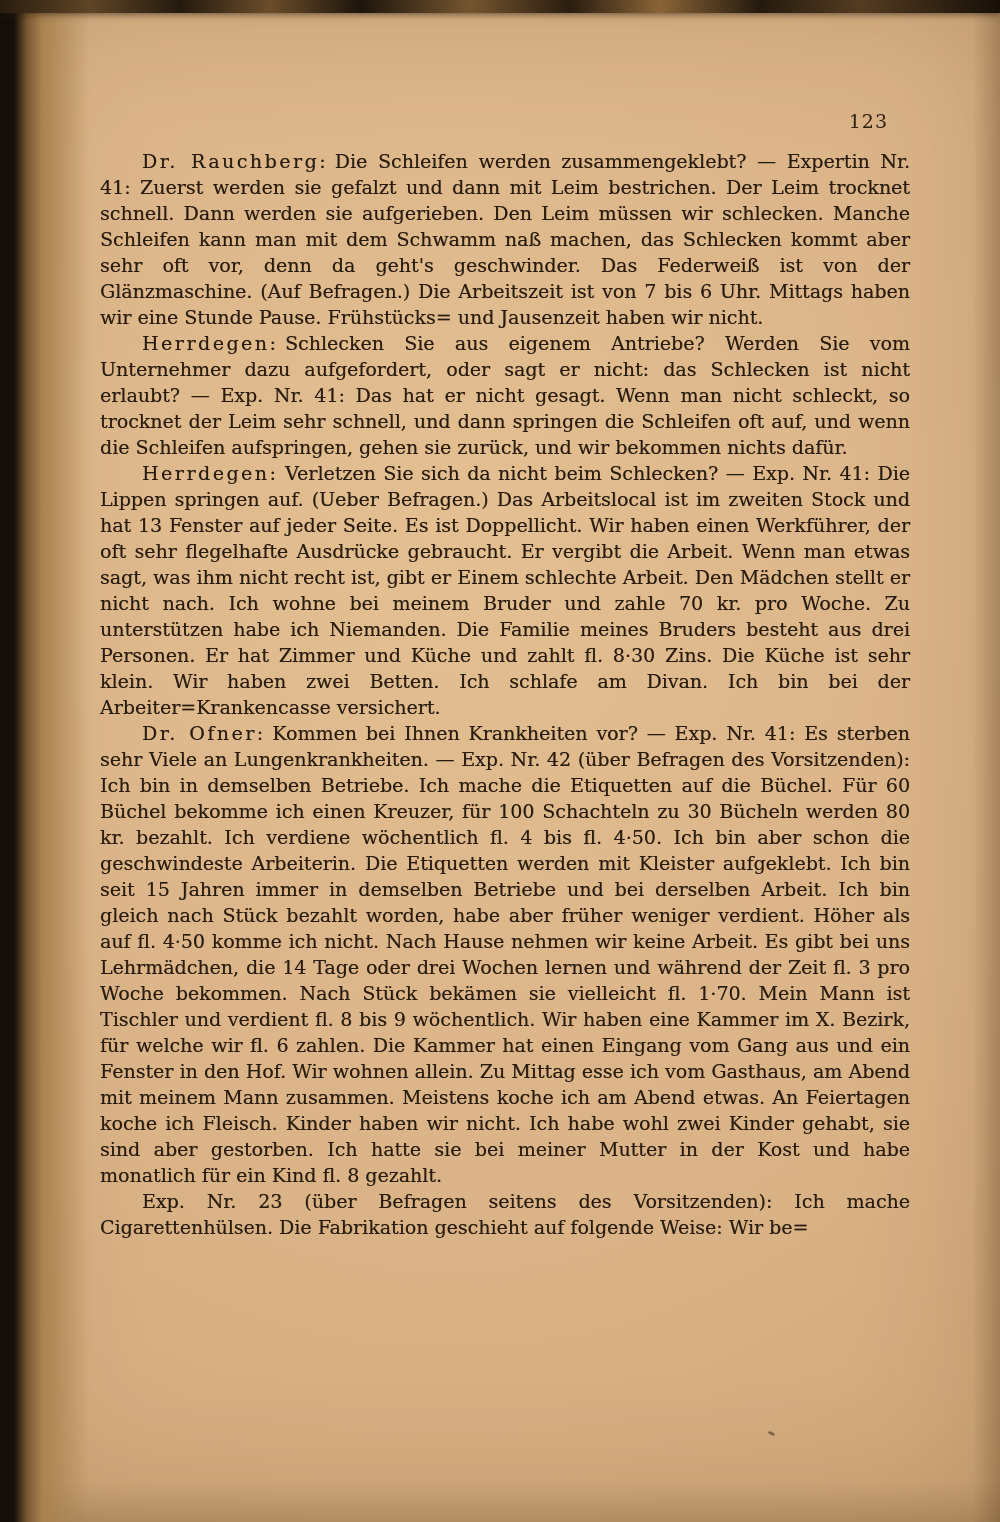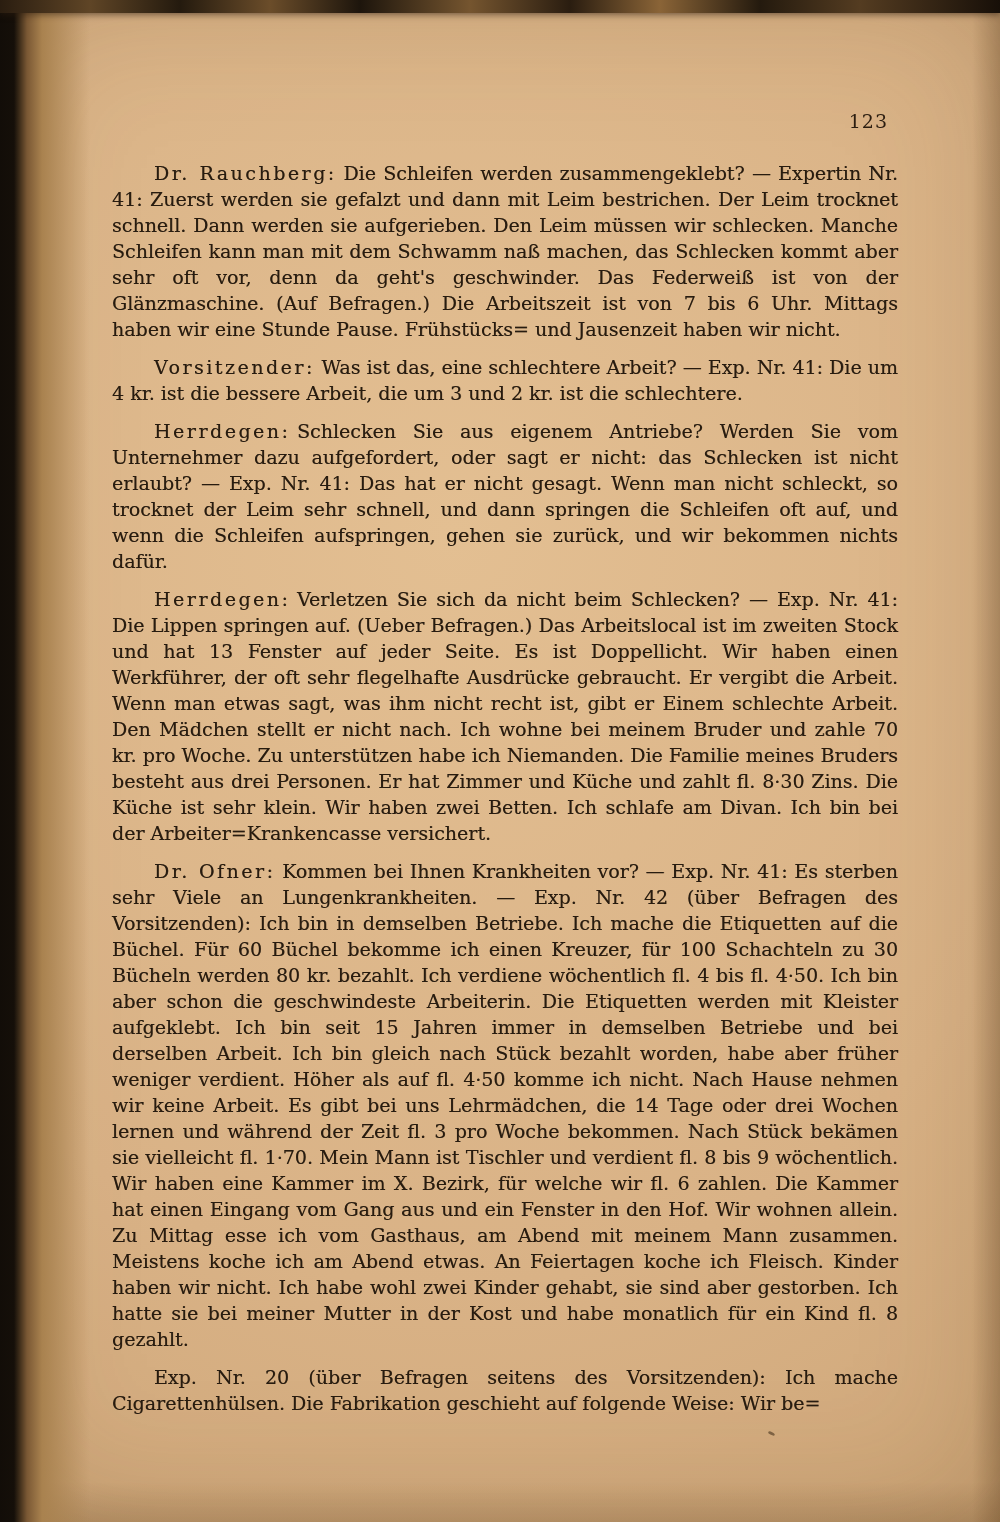--- a/index.html
+++ b/index.html
@@ -71,21 +71,21 @@
     left: 100px;
     width: 810px;
     font-size: 19px;
     line-height: 26px;
     text-align: justify;
     hyphens: auto;
     color: #271b0f;
     text-shadow: 0.3px 0 0 rgba(39, 27, 15, 0.55);
   }
   .para {
-    margin: 12px;
+    margin: 0;
     text-indent: 42px;
   }
   .speaker {
     letter-spacing: 2.5px;
     margin-right: 0.35em;
     white-space: nowrap;
   }
   .speaker:empty {
     display: none;
     margin: 0;
@@ -111,24 +111,23 @@
   <div class="binding"></div>
   <div class="vignette"></div>
   <div class="speck"></div>
   <div class="page">
     <div class="page-number">123</div>
     <div class="text-block">
   <p class="para"><span class="speaker">Dr. Rauchberg:</span><span class="ptext">Die Schleifen werden zusammengeklebt? — Expertin Nr. 41: Zuerst werden sie gefalzt und dann mit Leim bestrichen. Der Leim trocknet schnell. Dann werden sie aufgerieben. Den Leim müssen wir schlecken. Manche Schleifen kann man mit dem Schwamm naß machen, das Schlecken kommt aber sehr oft vor, denn da geht's geschwinder. Das Federweiß ist von der Glänzmaschine. (Auf Befragen.) Die Arbeitszeit ist von 7 bis 6 Uhr. Mittags haben wir eine Stunde Pause. Frühstücks= und Jausenzeit haben wir nicht.</span></p>
 
 
 
-  <p class="para"><span class="speaker">Vorsitzender:</span><span class="ptext">Was ist das, eine schlechtere Arbeit? — Exp. Nr. 41: Die um 4 kr. ist die bessere Arbeit, die um 3 und 2 kr. ist die schlechtere.</span></p>
 
   <p class="para"><span class="speaker">Herrdegen:</span><span class="ptext">Schlecken Sie aus eigenem Antriebe? Werden Sie vom Unternehmer dazu aufgefordert, oder sagt er nicht: das Schlecken ist nicht erlaubt? — Exp. Nr. 41: Das hat er nicht gesagt. Wenn man nicht schleckt, so trocknet der Leim sehr schnell, und dann springen die Schleifen oft auf, und wenn die Schleifen aufspringen, gehen sie zurück, und wir bekommen nichts dafür.</span></p>
 
   <p class="para"><span class="speaker">Herrdegen:</span><span class="ptext">Verletzen Sie sich da nicht beim Schlecken? — Exp. Nr. 41: Die Lippen springen auf. (Ueber Befragen.) Das Arbeitslocal ist im zweiten Stock und hat 13 Fenster auf jeder Seite. Es ist Doppellicht. Wir haben einen Werkführer, der oft sehr flegelhafte Ausdrücke gebraucht. Er vergibt die Arbeit. Wenn man etwas sagt, was ihm nicht recht ist, gibt er Einem schlechte Arbeit. Den Mädchen stellt er nicht nach. Ich wohne bei meinem Bruder und zahle 70 kr. pro Woche. Zu unterstützen habe ich Niemanden. Die Familie meines Bruders besteht aus drei Personen. Er hat Zimmer und Küche und zahlt fl. 8·30 Zins. Die Küche ist sehr klein. Wir haben zwei Betten. Ich schlafe am Divan. Ich bin bei der Arbeiter=Krankencasse versichert.</span></p>
 
   <p class="para"><span class="speaker">Dr. Ofner:</span><span class="ptext">Kommen bei Ihnen Krankheiten vor? — Exp. Nr. 41: Es sterben sehr Viele an Lungenkrankheiten. — Exp. Nr. 42 (über Befragen des Vorsitzenden): Ich bin in demselben Betriebe. Ich mache die Etiquetten auf die Büchel. Für 60 Büchel bekomme ich einen Kreuzer, für 100 Schachteln zu 30 Bücheln werden 80 kr. bezahlt. Ich verdiene wöchentlich fl. 4 bis fl. 4·50. Ich bin aber schon die geschwindeste Arbeiterin. Die Etiquetten werden mit Kleister aufgeklebt. Ich bin seit 15 Jahren immer in demselben Betriebe und bei derselben Arbeit. Ich bin gleich nach Stück bezahlt worden, habe aber früher weniger verdient. Höher als auf fl. 4·50 komme ich nicht. Nach Hause nehmen wir keine Arbeit. Es gibt bei uns Lehrmädchen, die 14 Tage oder drei Wochen lernen und während der Zeit fl. 3 pro Woche bekommen. Nach Stück bekämen sie vielleicht fl. 1·70. Mein Mann ist Tischler und verdient fl. 8 bis 9 wöchentlich. Wir haben eine Kammer im X. Bezirk, für welche wir fl. 6 zahlen. Die Kammer hat einen Eingang vom Gang aus und ein Fenster in den Hof. Wir wohnen allein. Zu Mittag esse ich vom Gasthaus, am Abend mit meinem Mann zusammen. Meistens koche ich am Abend etwas. An Feiertagen koche ich Fleisch. Kinder haben wir nicht. Ich habe wohl zwei Kinder gehabt, sie sind aber gestorben. Ich hatte sie bei meiner Mutter in der Kost und habe monatlich für ein Kind fl. 8 gezahlt.</span></p>
 
-  <p class="para"><span class="ptext">Exp. Nr. 20 (über Befragen seitens des Vorsitzenden): Ich mache Cigarettenhülsen. Die Fabrikation geschieht auf folgende Weise: Wir be=</span></p>
+  <p class="para"><span class="ptext">Exp. Nr. 23 (über Befragen seitens des Vorsitzenden): Ich mache Cigarettenhülsen. Die Fabrikation geschieht auf folgende Weise: Wir be=</span></p>
 </div>
   </div>
 </div>
 
 </body></html>

